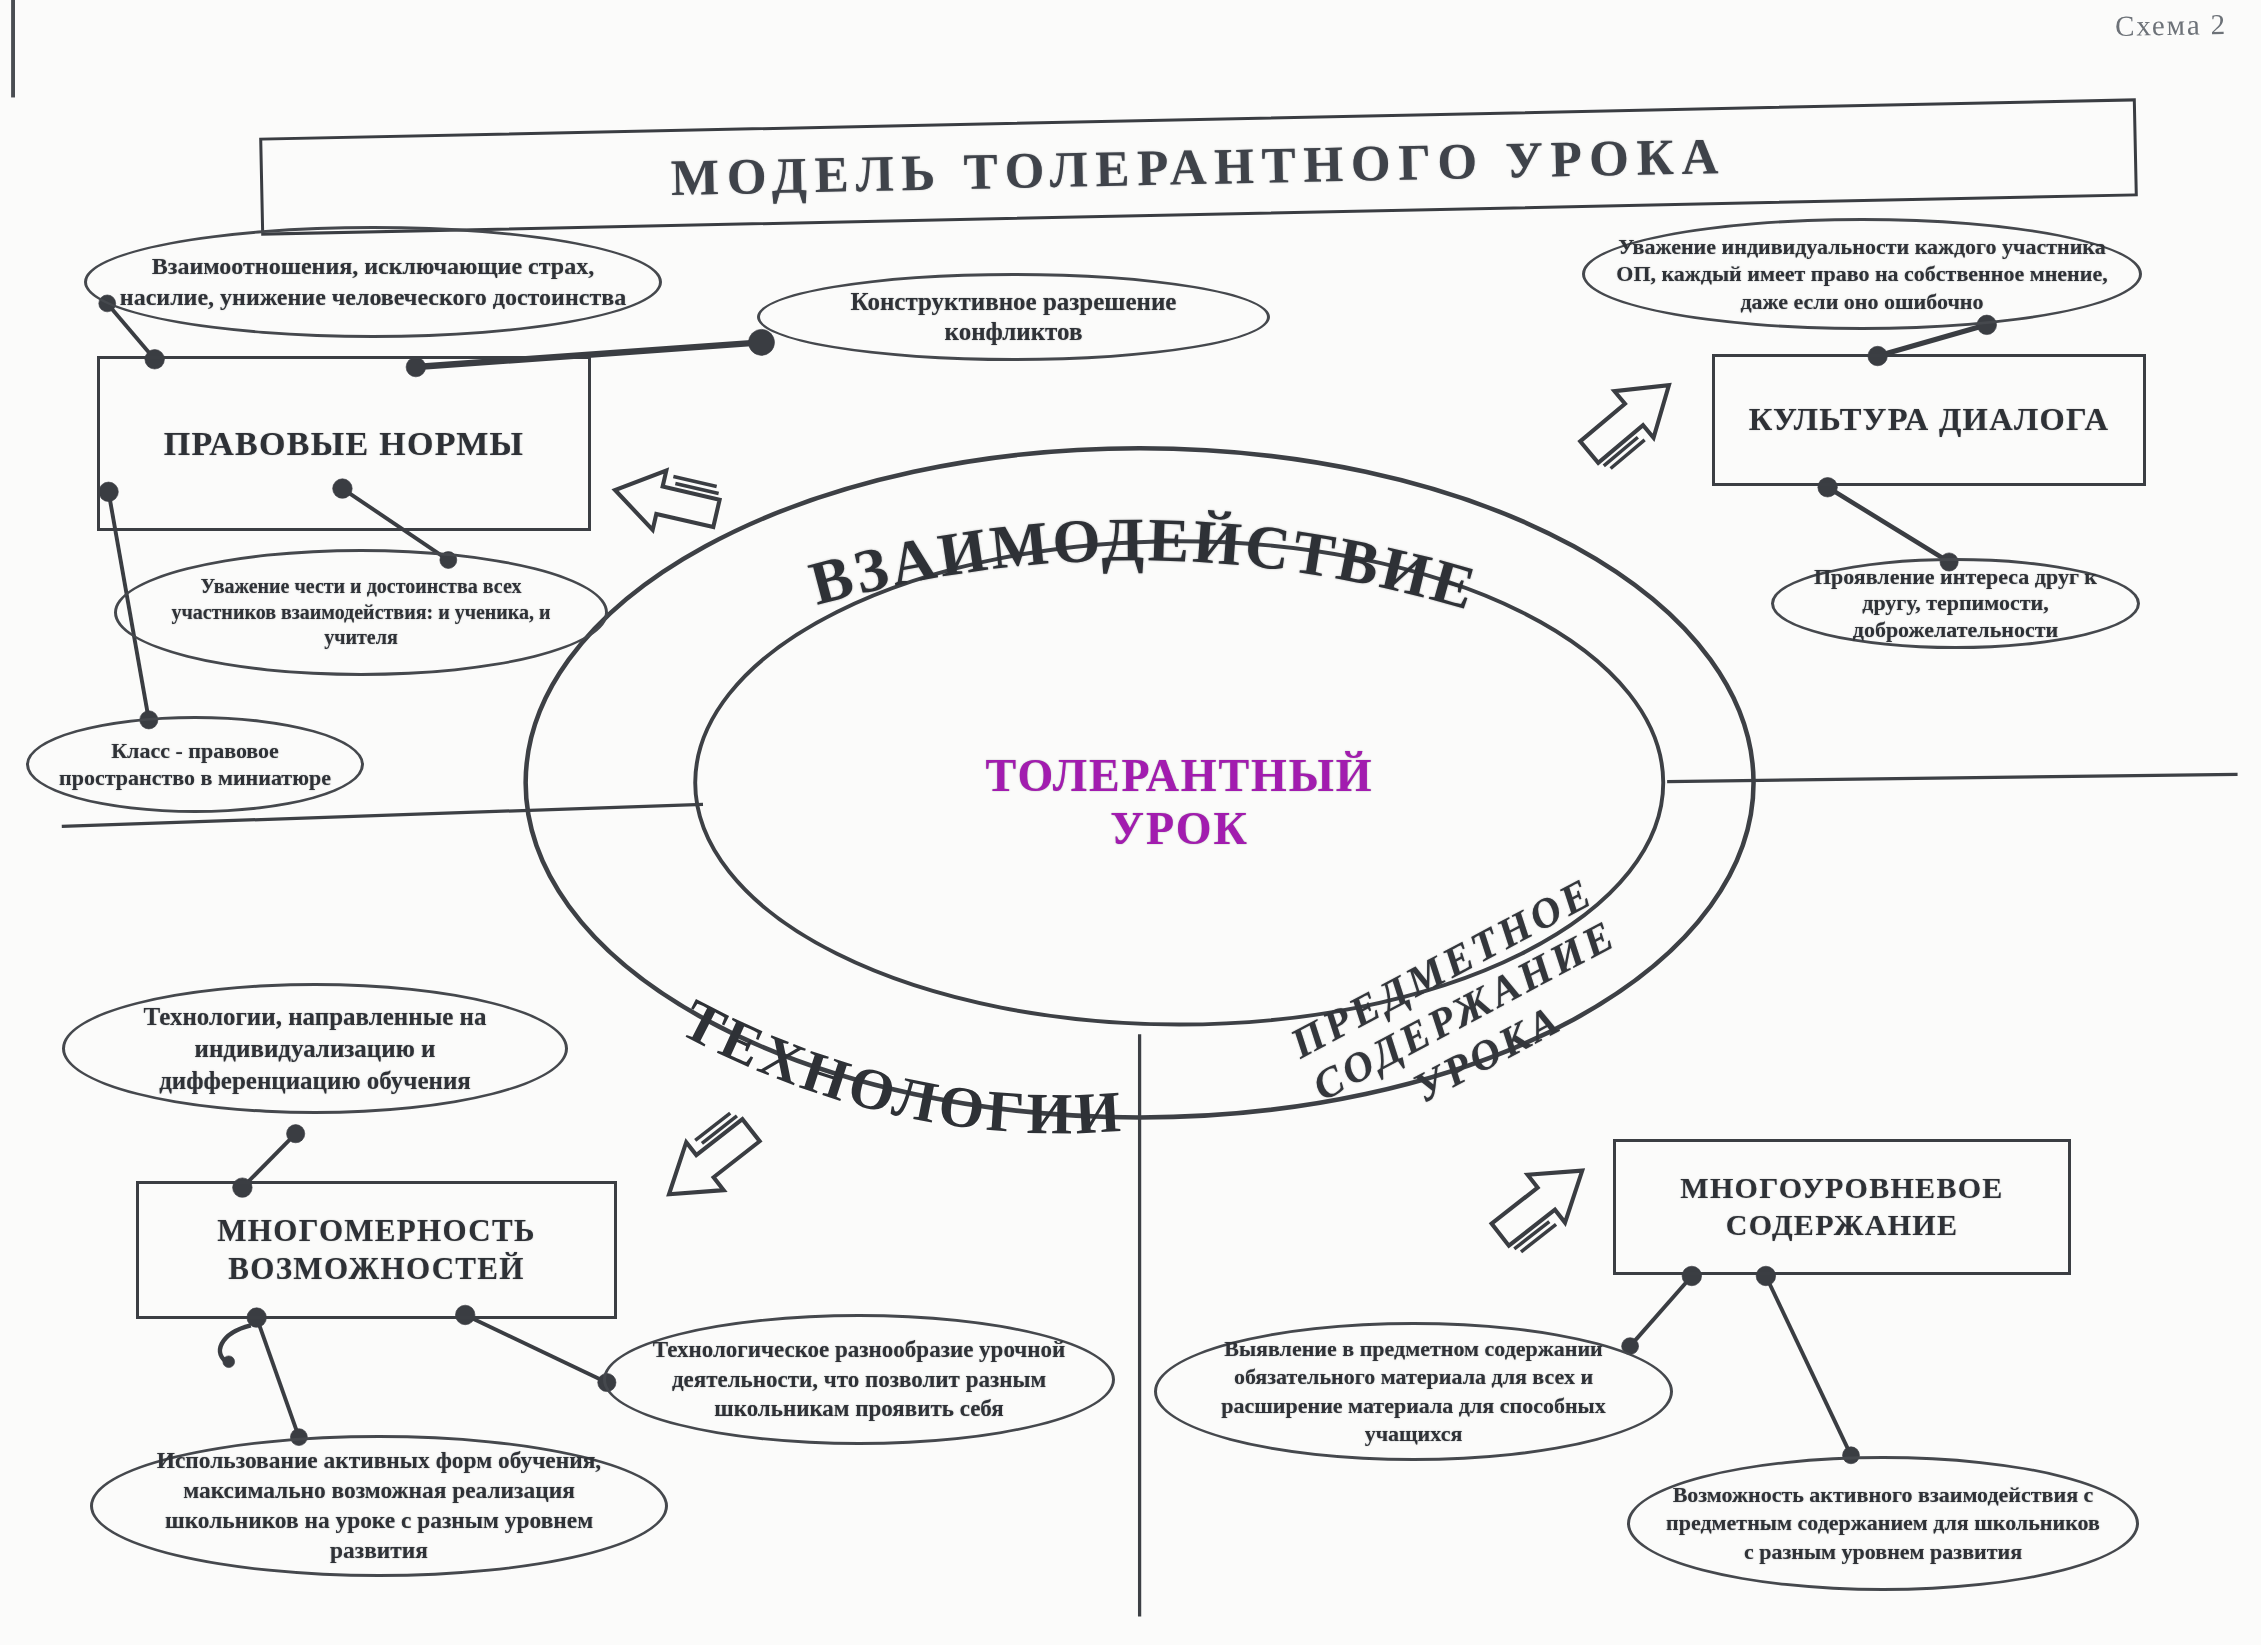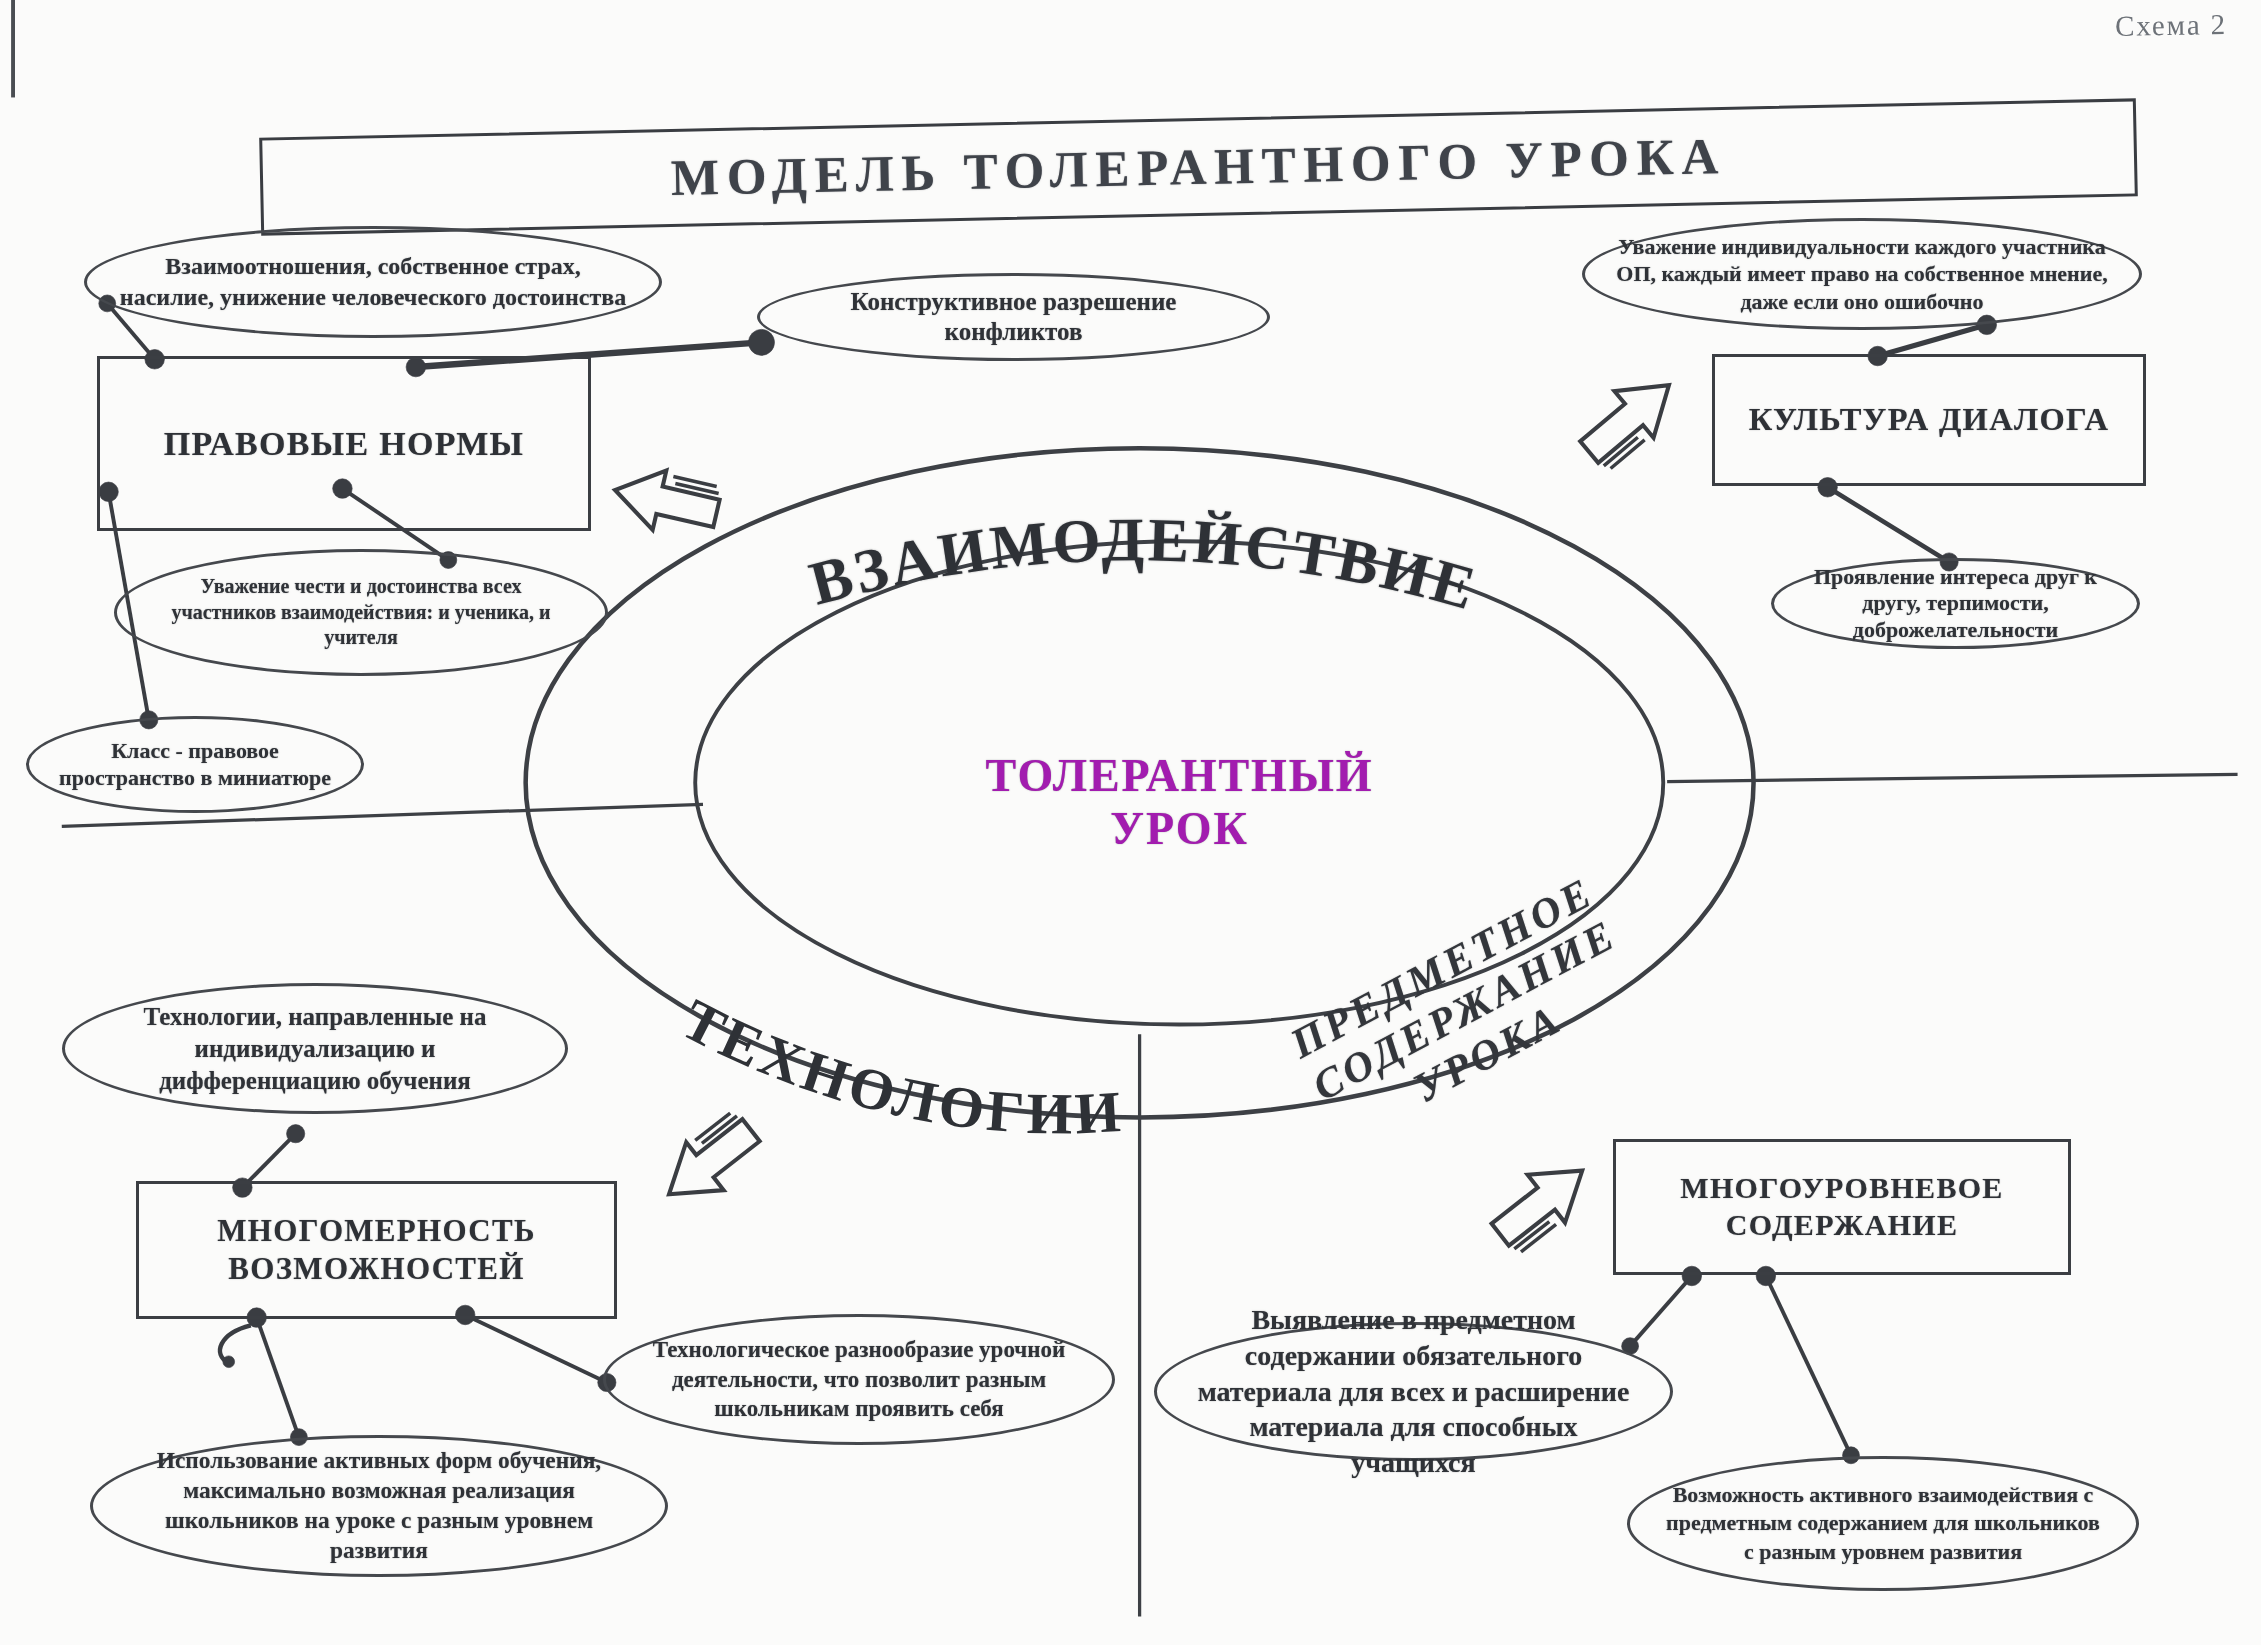--- a/index.html
+++ b/index.html
@@ -104,26 +104,26 @@
     <div>ПРЕДМЕТНОЕ</div>
     <div>СОДЕРЖАНИЕ</div>
     <div>УРОКА</div>
   </div>
 
   <div class="node-box" style="left:97px;top:356px;width:494px;height:175px;font-size:34px;">ПРАВОВЫЕ НОРМЫ</div>
   <div class="node-box" style="left:1712px;top:354px;width:434px;height:132px;font-size:32.5px;">КУЛЬТУРА ДИАЛОГА</div>
   <div class="node-box" style="left:136px;top:1181px;width:481px;height:138px;font-size:31px;padding:0 39px;">МНОГОМЕРНОСТЬ ВОЗМОЖНОСТЕЙ</div>
   <div class="node-box" style="left:1613px;top:1139px;width:458px;height:136px;font-size:30px;padding:4px 45px;">МНОГОУРОВНЕВОЕ СОДЕРЖАНИЕ</div>
 
-  <div class="node-ellipse" style="left:84px;top:226px;width:578px;height:112px;font-size:24px;">Взаимоотношения, собственное страх, насилие, унижение человеческого достоинства</div>
+  <div class="node-ellipse" style="left:84px;top:226px;width:578px;height:112px;font-size:24px;">Взаимоотношения, исключающие страх, насилие, унижение человеческого достоинства</div>
   <div class="node-ellipse" style="left:757px;top:273px;width:513px;height:88px;font-size:25px;line-height:1.2;">Конструктивное разрешение конфликтов</div>
   <div class="node-ellipse" style="left:1582px;top:218px;width:560px;height:112px;font-size:22px;line-height:1.25;">Уважение индивидуальности каждого участника ОП, каждый имеет право на собственное мнение, даже если оно ошибочно</div>
   <div class="node-ellipse" style="left:114px;top:549px;width:494px;height:127px;font-size:20px;">Уважение чести и достоинства всех участников взаимодействия: и ученика, и учителя</div>
   <div class="node-ellipse" style="left:26px;top:716px;width:338px;height:97px;font-size:22px;line-height:1.2;">Класс - правовое пространство в миниатюре</div>
   <div class="node-ellipse" style="left:1771px;top:558px;width:369px;height:91px;font-size:22px;line-height:1.2;">Проявление интереса друг к другу, терпимости, доброжелательности</div>
   <div class="node-ellipse" style="left:62px;top:983px;width:506px;height:131px;font-size:25px;">Технологии, направленные на индивидуализацию и дифференциацию обучения</div>
   <div class="node-ellipse" style="left:603px;top:1314px;width:512px;height:131px;font-size:23px;">Технологическое разнообразие урочной деятельности, что позволит разным школьникам проявить себя</div>
   <div class="node-ellipse" style="left:90px;top:1435px;width:578px;height:142px;font-size:23.4px;">Использование активных форм обучения, максимально возможная реализация школьников на уроке с разным уровнем развития</div>
-  <div class="node-ellipse" style="left:1154px;top:1322px;width:519px;height:139px;font-size:28px;">Выявление в предметном содержании обязательного материала  для всех и расширение материала для способных учащихся</div>
+  <div class="node-ellipse" style="left:1154px;top:1322px;width:519px;height:139px;font-size:22px;">Выявление в предметном содержании обязательного материала  для всех и расширение материала для способных учащихся</div>
   <div class="node-ellipse" style="left:1627px;top:1456px;width:512px;height:135px;font-size:22px;">Возможность активного взаимодействия с предметным содержанием для школьников с разным уровнем развития</div>
 
 </div>
 
 
 </body></html>

